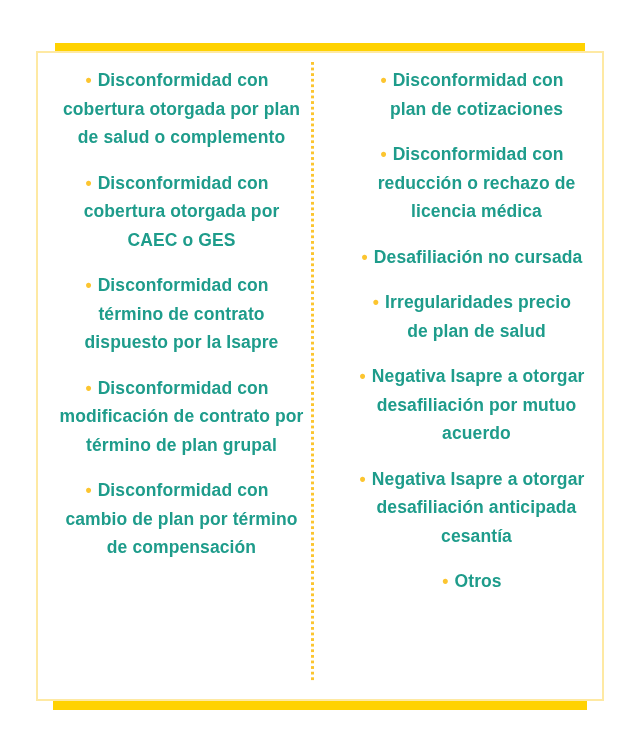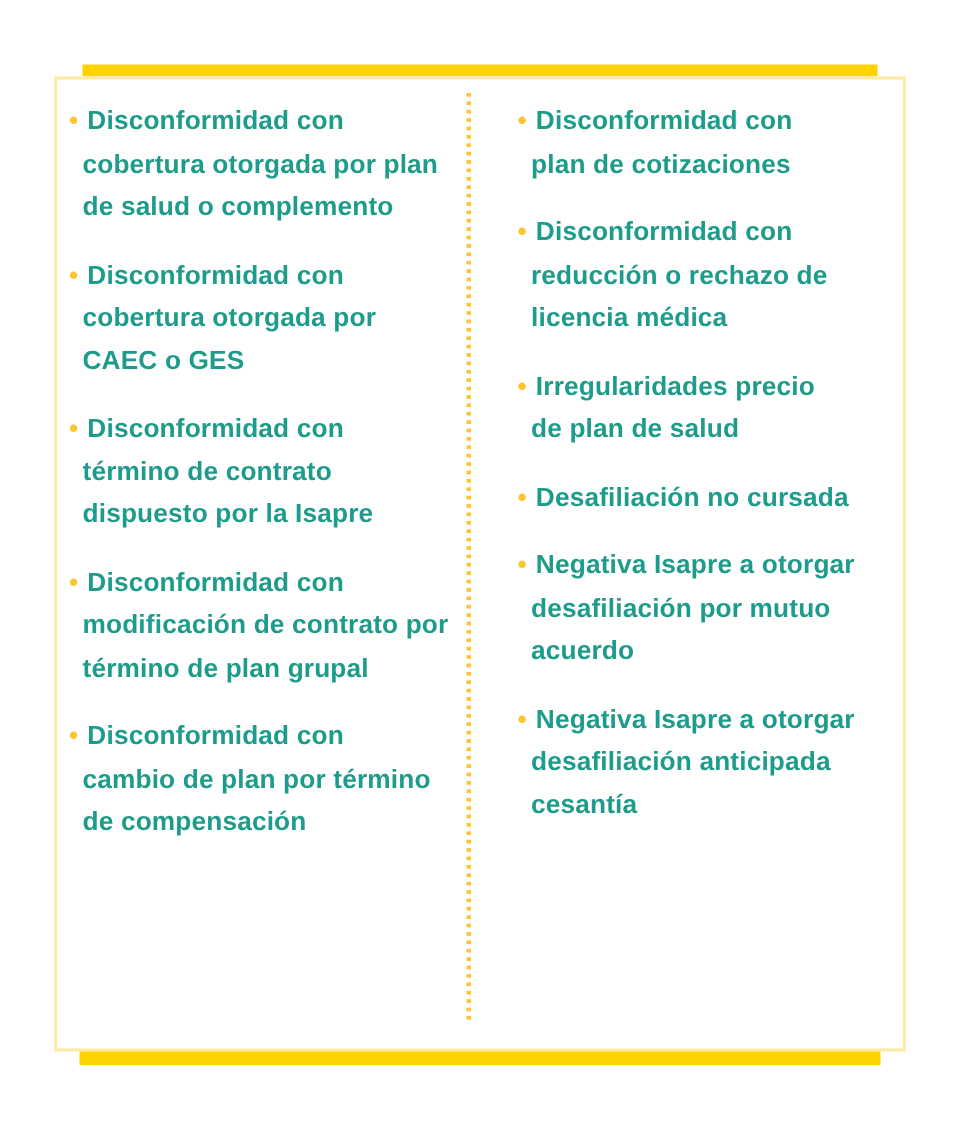--- a/index.html
+++ b/index.html
@@ -35,21 +35,21 @@
   .col{
     position:absolute;top:66px;
     color:var(--text);
     font-size:17.5px;font-weight:700;line-height:28.5px;
     letter-spacing:0.1px;
   }
   .col-left{left:46px;width:262px;}
   .col-right{left:345px;width:254px;}
   .item{
     margin:0 0 17px 0;
-    padding-left:9px;text-indent:-9px;
+    padding-left:9px;text-indent:-9px;text-align:center;
   }
   .item:last-child{margin-bottom:0;}
   .bullet{
     color:var(--bullet);
     margin-right:6px;
   }
   .txt{
     white-space:pre-line;
   }
 </style>
@@ -78,24 +78,25 @@
     <div class="item"><span class="bullet">•</span><span class="txt">Disconformidad con
 cambio de plan por término
 de compensación</span></div>
   </div>
 <div class="col col-right">
     <div class="item"><span class="bullet">•</span><span class="txt">Disconformidad con
 plan de cotizaciones</span></div>
     <div class="item"><span class="bullet">•</span><span class="txt">Disconformidad con
 reducción o rechazo de
 licencia médica</span></div>
+    <div class="item"><span class="bullet">•</span><span class="txt">Desafiliación no cursada</span></div>
     <div class="item"><span class="bullet">•</span><span class="txt">Irregularidades precio
 de plan de salud</span></div>
-    <div class="item"><span class="bullet">•</span><span class="txt">Desafiliación no cursada</span></div>
     <div class="item"><span class="bullet">•</span><span class="txt">Negativa Isapre a otorgar
 desafiliación por mutuo
 acuerdo</span></div>
     <div class="item"><span class="bullet">•</span><span class="txt">Negativa Isapre a otorgar
 desafiliación anticipada
 cesantía</span></div>
+    <div class="item"><span class="bullet">•</span><span class="txt">Otros</span></div>
   </div>
 
 <div class="bottom-bar"></div>
 
 </body></html>

